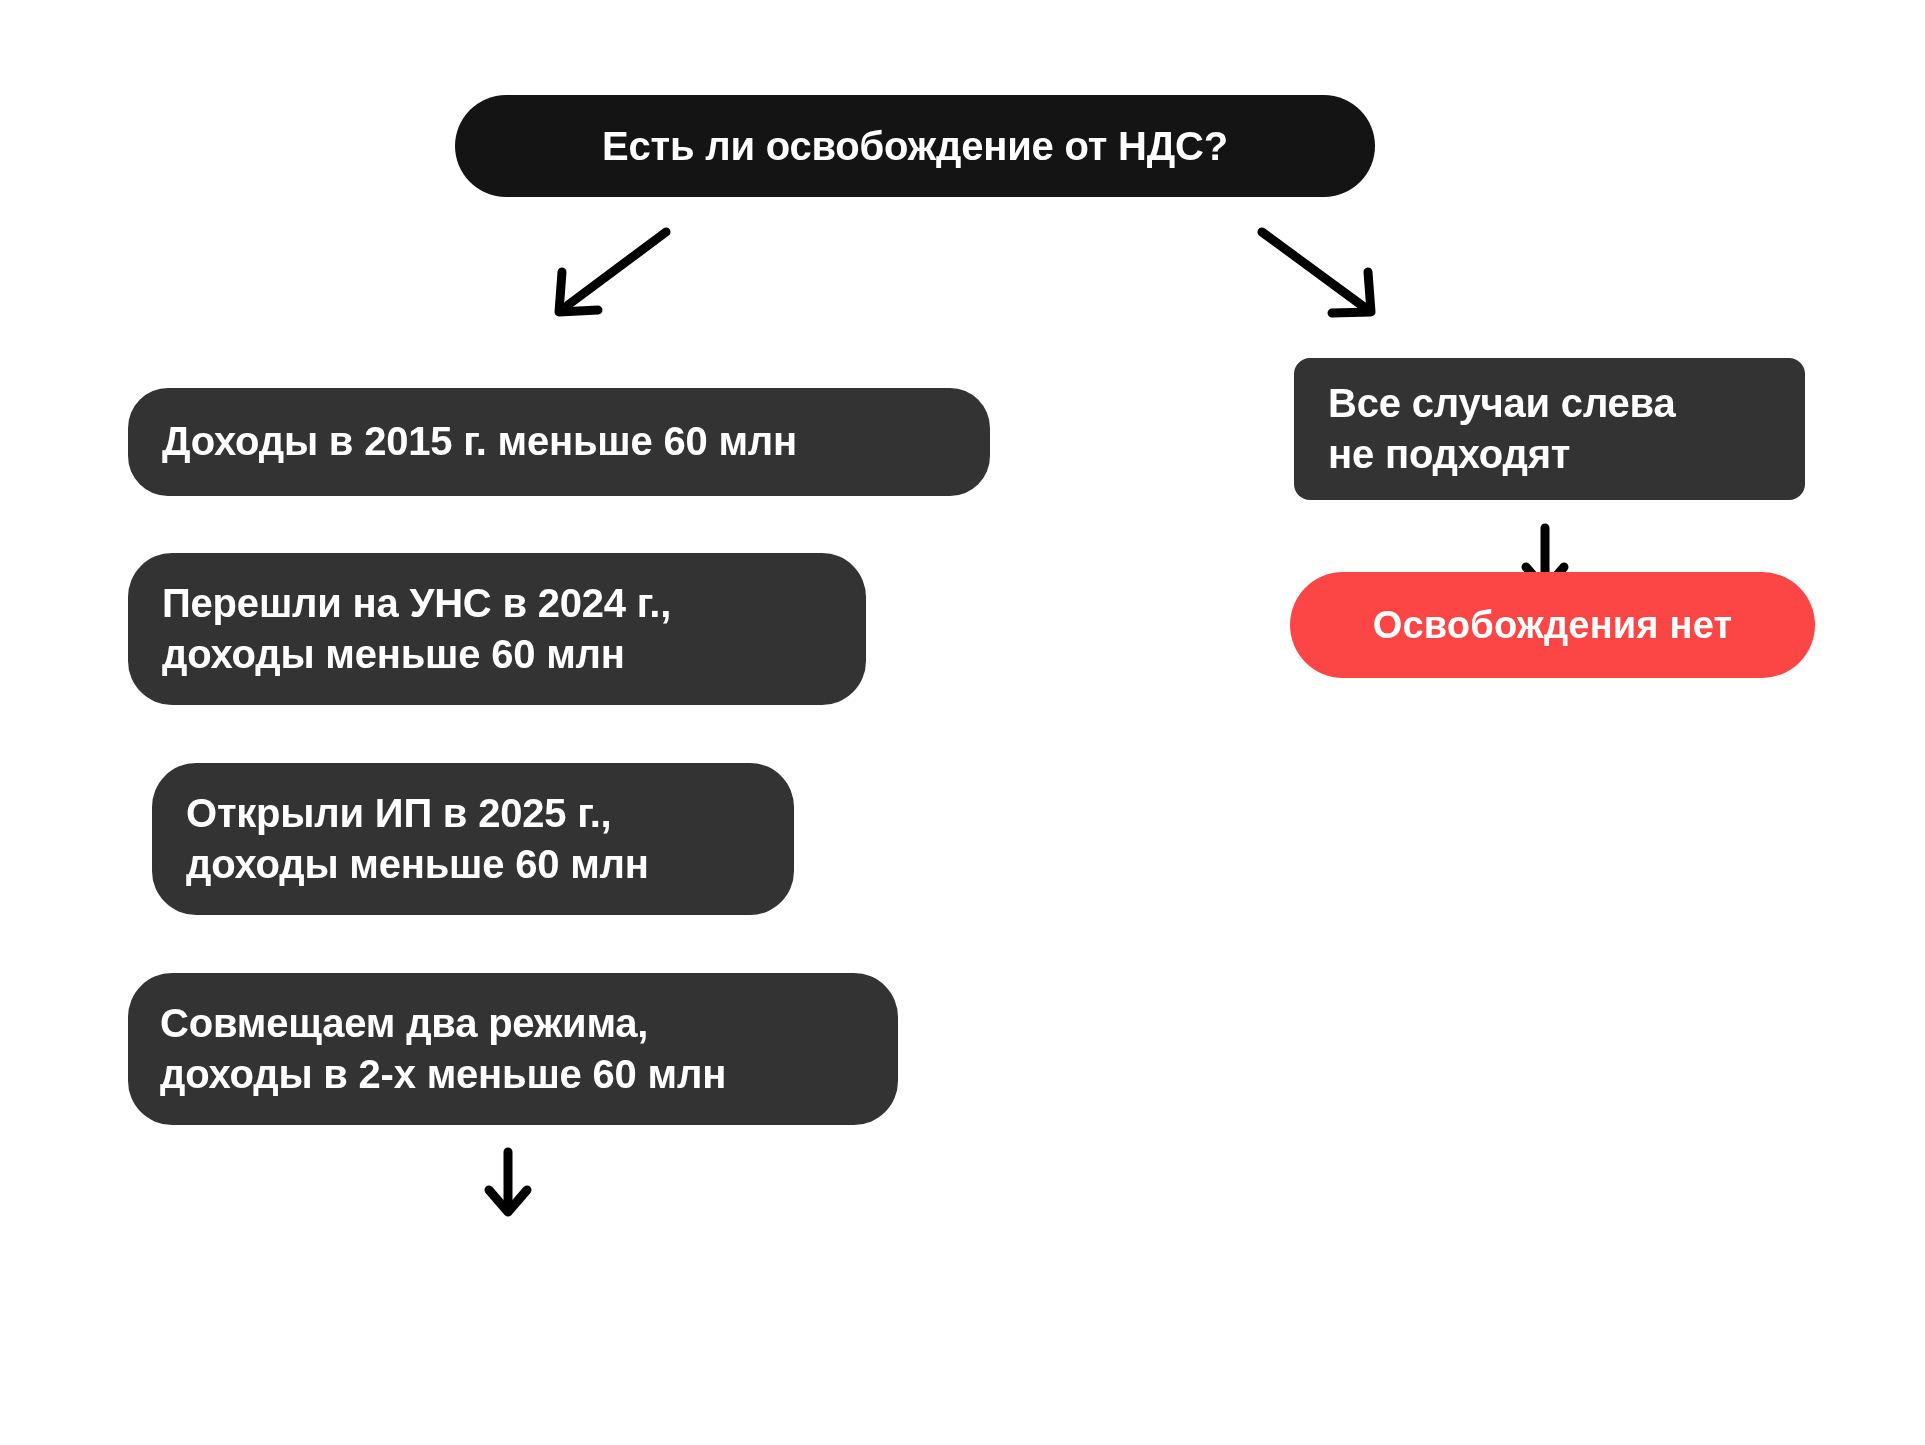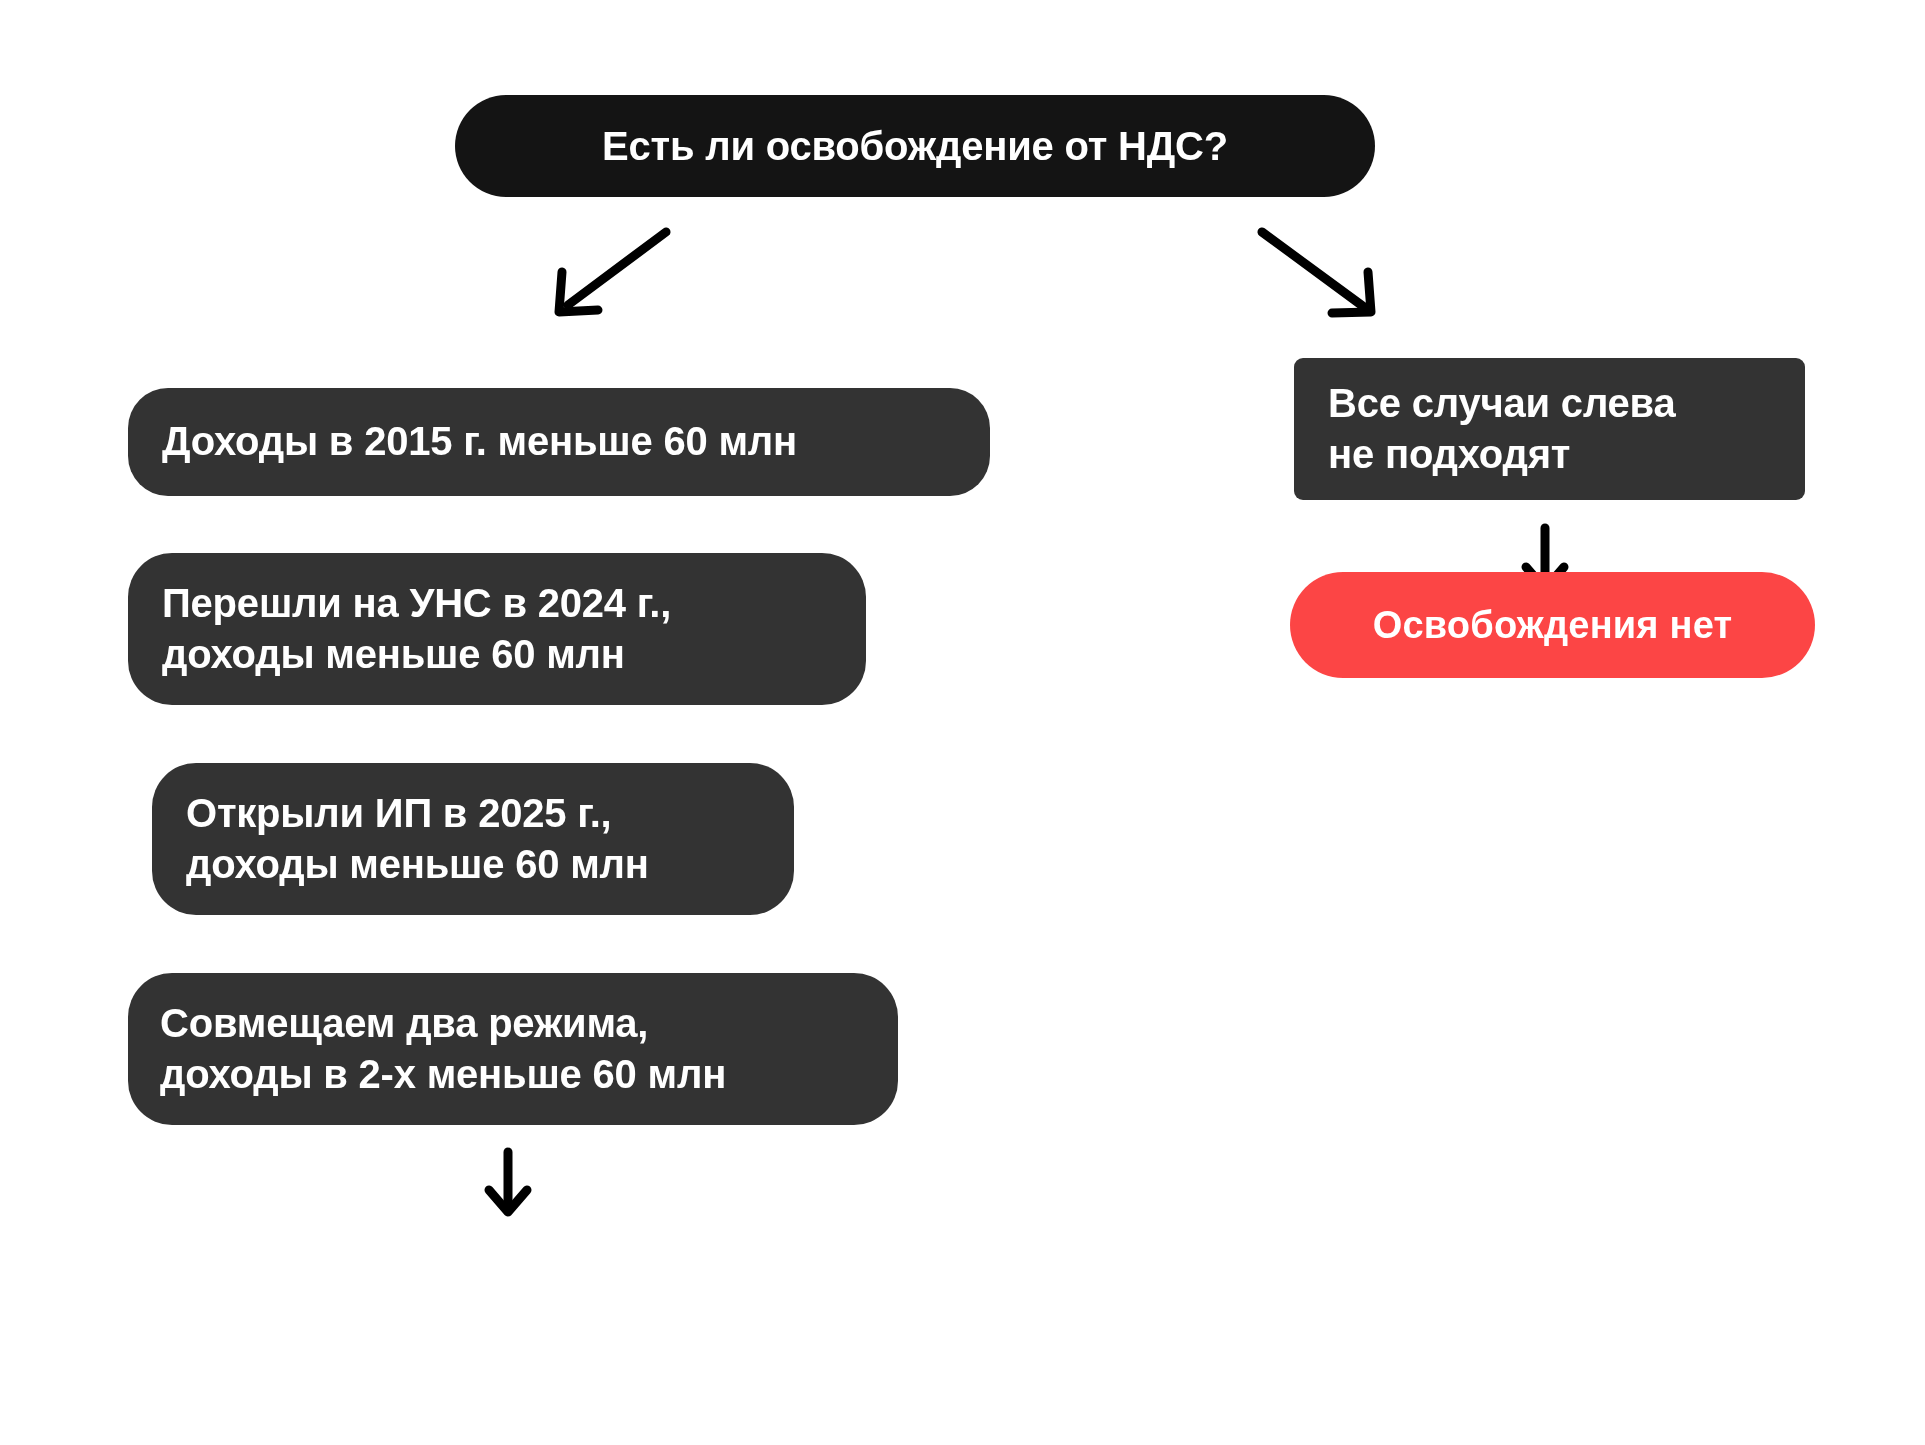--- a/index.html
+++ b/index.html
@@ -48,21 +48,21 @@
   .cond-1 { left: 128px; top: 388px;  width: 862px; height: 108px; border-radius: 40px; }
   .cond-2 { left: 128px; top: 553px;  width: 738px; height: 152px; border-radius: 44px; }
   .cond-3 { left: 128px; top: 763px;  width: 642px; height: 152px; border-radius: 44px; margin-left: 24px; }
   .cond-4 { left: 128px; top: 973px;  width: 770px; height: 152px; border-radius: 44px; padding-left: 32px; }
   .node-right {
     left: 1294px;
     top: 358px;
     width: 511px;
     height: 142px;
     background: #333333;
-    border-radius: 9px;
+    border-radius: 16px;
     padding: 0 34px;
     font-size: 40px;
     line-height: 1.28;
   }
   .node-result {
     justify-content: center;
     font-size: 38px;
     letter-spacing: 0.2px;
   }
   .result-yes {

